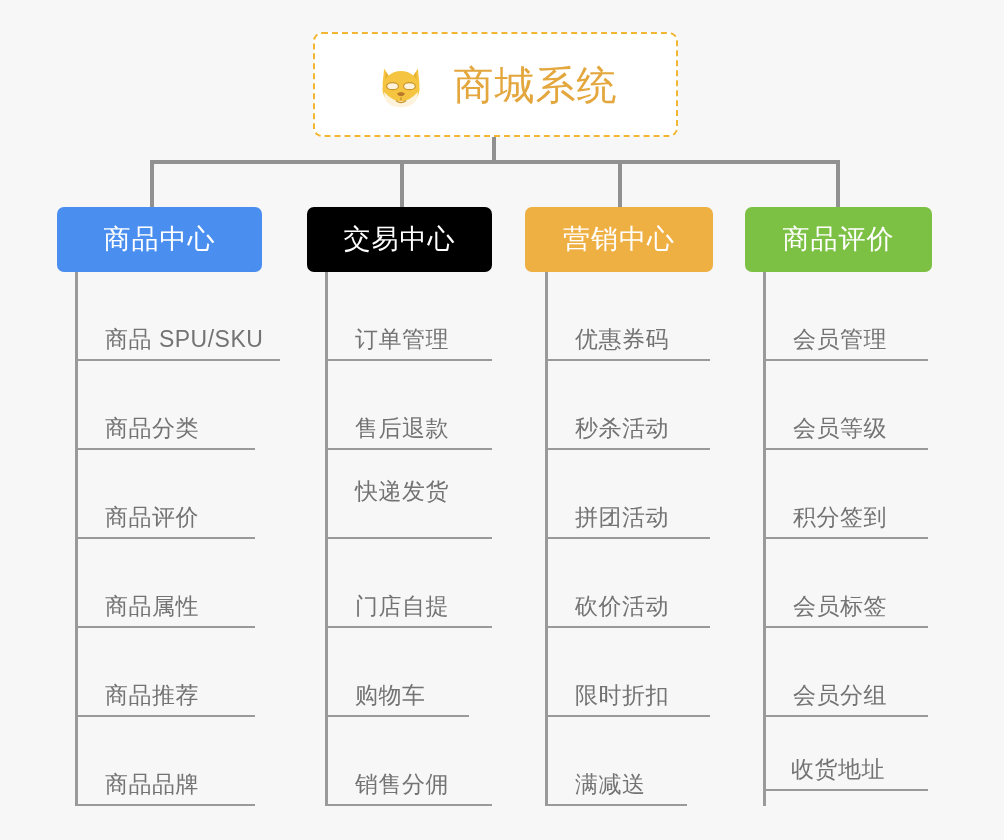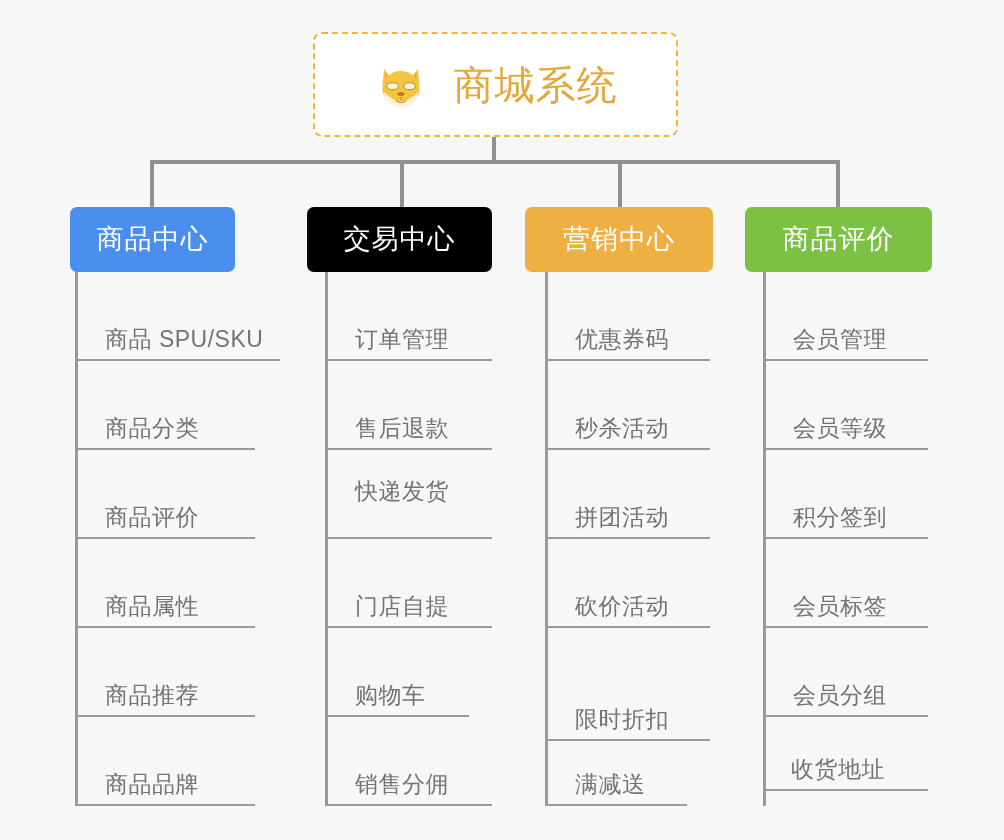--- a/index.html
+++ b/index.html
@@ -136,21 +136,21 @@
     <span class="root-title">商城系统</span>
   </div>
 
   <div class="conn conn-v" style="left:492px; top:137px; height:25px;"></div>
   <div class="conn conn-h" style="left:150px; top:160px; width:690px;"></div>
   <div class="conn conn-v" style="left:150px; top:160px; height:48px;"></div>
   <div class="conn conn-v" style="left:400px; top:160px; height:48px;"></div>
   <div class="conn conn-v" style="left:618px; top:160px; height:48px;"></div>
   <div class="conn conn-v" style="left:836px; top:160px; height:48px;"></div>
 
-  <div class="cat-box" style="left:70px; width:165px; background:#4a8ff0;">
+  <div class="cat-box" style="left:57px; width:205px; background:#4a8ff0;">
     <span class="cat-label">商品中心</span>
   </div>
   <div class="leaf-col" style="left:75px;">
     <div class="leaf-trunk" style="height:534px;"></div>
     <div class="leaf-item" style="top:0px;   width:205px;">
         <span class="leaf-label">商品 SPU/SKU</span>
       </div>
     <div class="leaf-item" style="top:89px;  width:180px;">
         <span class="leaf-label">商品分类</span>
       </div>
@@ -203,21 +203,21 @@
       </div>
     <div class="leaf-item" style="top:89px;  width:165px;">
         <span class="leaf-label">秒杀活动</span>
       </div>
     <div class="leaf-item" style="top:178px; width:165px;">
         <span class="leaf-label">拼团活动</span>
       </div>
     <div class="leaf-item" style="top:267px; width:165px;">
         <span class="leaf-label">砍价活动</span>
       </div>
-    <div class="leaf-item" style="top:356px; width:165px;margin-top:24px;">
+    <div class="leaf-item" style="top:356px; width:165px;">
         <span class="leaf-label">限时折扣</span>
       </div>
     <div class="leaf-item" style="top:445px; width:142px;">
         <span class="leaf-label">满减送</span>
       </div>
   </div>
 
   <div class="cat-box" style="left:745px; width:187px; background:#7cc144;">
     <span class="cat-label">商品评价</span>
   </div>

